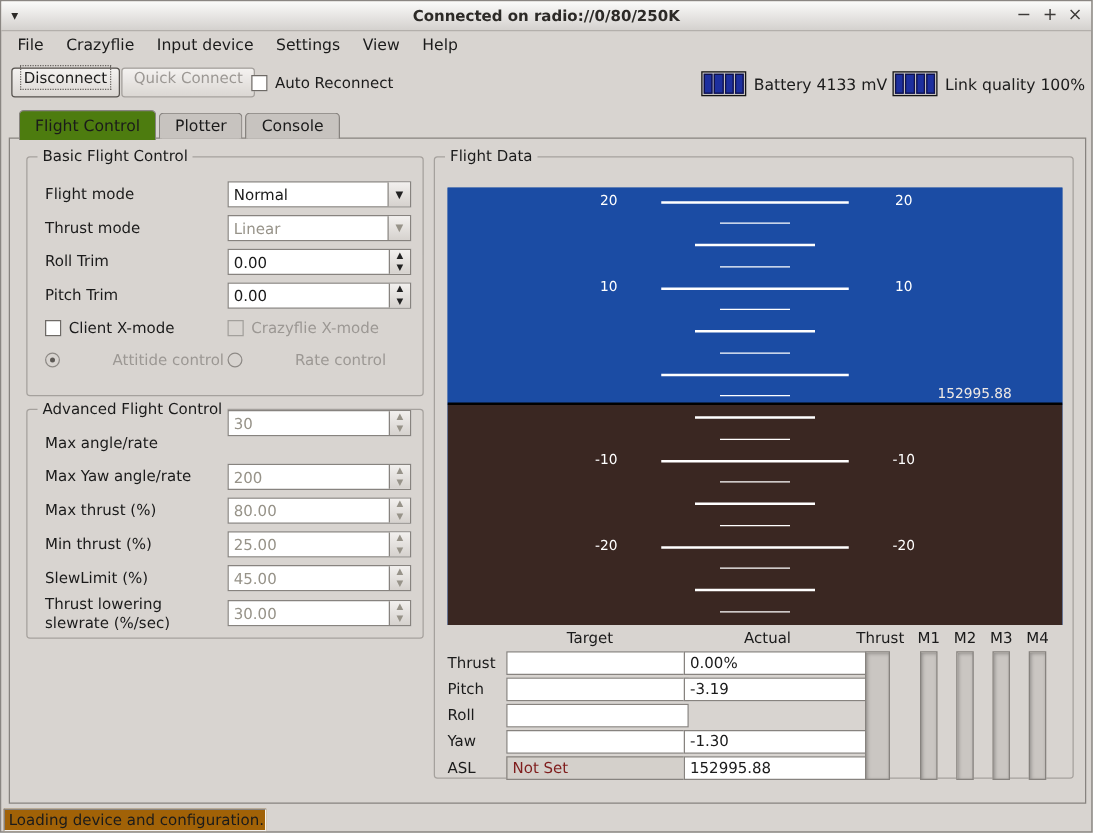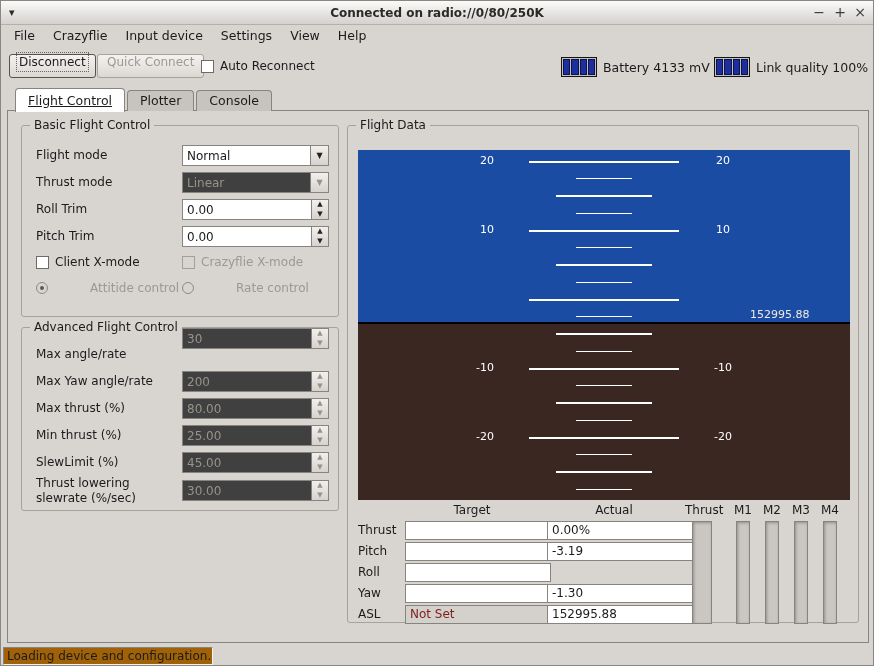--- a/index.html
+++ b/index.html
@@ -30,42 +30,42 @@
   .cb-label.disabled { color:#9c9894; }
   .meter { position:absolute; width:36px; height:20px; border:1px solid #141414; background:#c4c0bc;
     display:flex; gap:1px; padding:1px; }
   .meter span { flex:1; background:#1d2f9e; border:1px solid #10124a; }
   .tool-label { position:absolute; font-size:12.5px; line-height:20px; }
 
   
   #tabbar { position:absolute; top:86px; left:14px; display:flex; align-items:flex-end; height:24px; z-index:3; gap:2px; }
   .tab { height:21px; line-height:20px; padding:0 12px; background:#c7c3bf; border:1px solid #87837f;
     border-bottom:none; border-radius:4px 4px 0 0; font-size:12.5px; }
-  .tab.active { height:24px; line-height:23px; background:#ffffff; margin-bottom:-1px;text-decoration:underline; }
+  .tab.active { height:24px; line-height:23px; background:#4d7c0f; margin-bottom:-1px; }
 
   
   #frame { position:absolute; top:109px; left:6px; width:862px; height:533px; border:1px solid #87837f; background:#d8d4d0; }
 
   
   .group { position:absolute; border:1px solid #a5a19d; border-radius:3px; }
   .legend { position:absolute; top:-8px; left:8px; background:#d8d4d0; padding:0 4px; font-size:12px; color:#1b1b1b; white-space:nowrap; }
 
   .fld-label { position:absolute; left:14px; font-size:12px; line-height:21px; }
   .fld-label.wrap2 { width:142px; line-height:1.25; }
   .ctl { position:absolute; left:160px; width:147px; }
 
   .spin, .combo { height:21px; background:#fff; border:1px solid #87837f; display:flex; align-items:center; }
   .spin-val, .combo-val { padding-left:4px; flex:1; font-size:12px; white-space:nowrap; overflow:hidden; }
   .spin-btns { width:17px; height:100%; border-left:1px solid #87837f;
     background:linear-gradient(#f2f0ee,#d6d2ce); display:flex; flex-direction:column; }
   .spin-btns i { flex:1; font-style:normal; font-size:7px; line-height:9px; text-align:center; color:#222; }
   .combo-btn { width:18px; height:100%; border-left:1px solid #87837f;
     background:linear-gradient(#f2f0ee,#d6d2ce); display:flex; align-items:center; justify-content:center; }
   .combo-btn i { font-style:normal; font-size:8px; color:#222; }
-  .disabled.spin, .disabled.combo { background:#404040; }
+  .disabled.spin, .disabled.combo { background:#ffffff; }
   .disabled .spin-val, .disabled .combo-val, .disabled .spin-btns i, .disabled .combo-btn i { color:#979389; }
 
   .rb { width:12px; height:12px; border-radius:50%; background:#d8d4d0; border:1px solid #8e8a86;
     display:inline-block; position:relative; }
   .rb.sel::after { content:""; position:absolute; left:3px; top:3px; width:4px; height:4px; border-radius:50%; background:#5d5955; }
   .radio { position:absolute; display:flex; align-items:center; gap:6px; }
   .radio .lab { color:#9c9894;margin-left:36px; }
 
   
   #horizon { position:absolute; left:10px; top:24px; width:492px; height:350px; overflow:hidden; background:#1b4ca4; }

